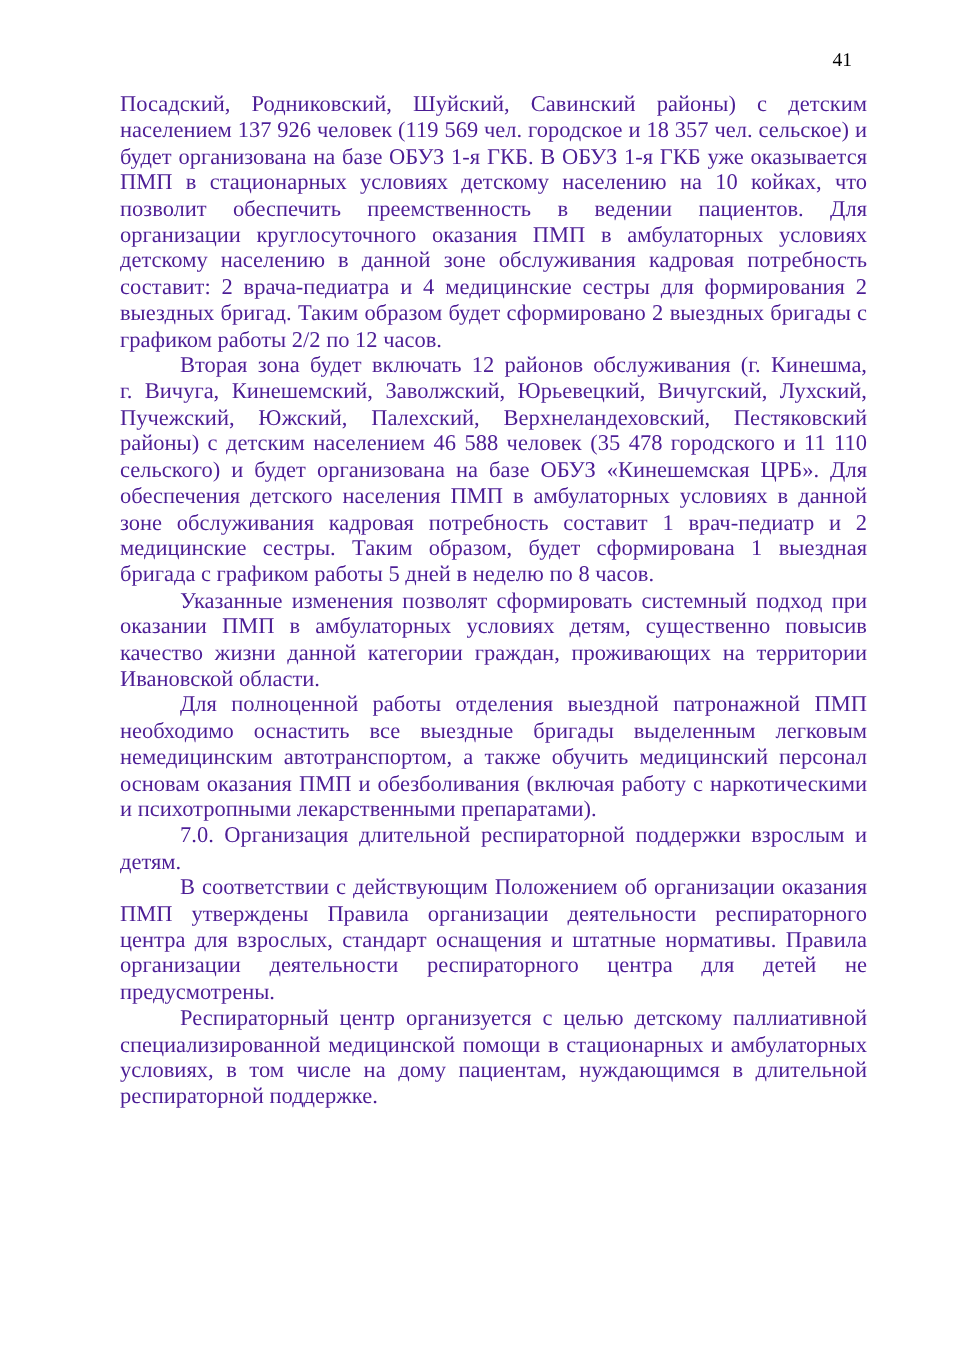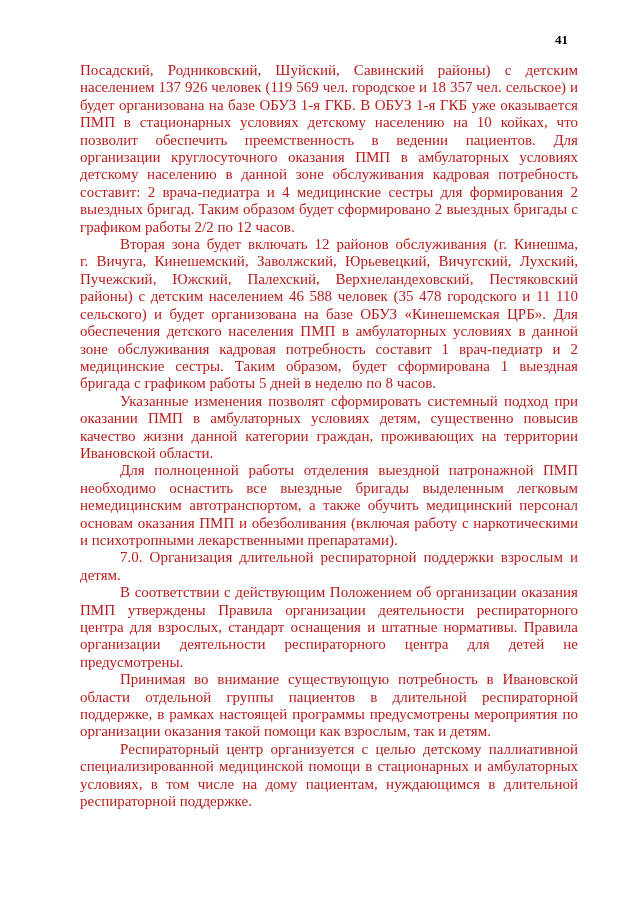--- a/index.html
+++ b/index.html
@@ -16,31 +16,30 @@
     font-family: "Liberation Serif", "DejaVu Serif", serif;
     overflow: hidden;
   }
   .page-number {
     position: absolute;
     top: 33px;
     right: 72px;
     font-size: 13px;
     line-height: 13px;
     color: #000000;
-    font-weight: bold;
   }
   .body-text {
     position: absolute;
     top: 62px;
     left: 80px;
     width: 498px;
     font-size: 15px;
     line-height: 17.4px;
     text-align: justify;
-    color: #b91c1c;
+    color: #4c1d95;
   }
   .body-text p {
     margin: 0;
     padding: 0;
     text-indent: 40px;
   }
   .body-text p.continuation {
     text-indent: 0;
   }
 </style>
@@ -50,16 +49,15 @@
 <div class="page">
   <div class="page-number">41</div>
 
   <div class="body-text">
     <p class="continuation">Посадский, Родниковский, Шуйский, Савинский районы) с детским населением 137&nbsp;926 человек (119&nbsp;569 чел. городское и 18&nbsp;357 чел. сельское) и будет организована на базе ОБУЗ 1-я ГКБ. В ОБУЗ 1-я ГКБ уже оказывается ПМП в стационарных условиях детскому населению на 10 койках, что позволит обеспечить преемственность в ведении пациентов. Для организации круглосуточного оказания ПМП в амбулаторных условиях детскому населению в данной зоне обслуживания кадровая потребность составит: 2 врача-педиатра и 4 медицинские сестры для формирования 2 выездных бригад. Таким образом будет сформировано 2 выездных бригады с графиком работы 2/2 по 12 часов.</p>
     <p>Вторая зона будет включать 12 районов обслуживания (г. Кинешма, г.&nbsp;Вичуга, Кинешемский, Заволжский, Юрьевецкий, Вичугский, Лухский, Пучежский, Южский, Палехский, Верхнеландеховский, Пестяковский районы) с детским населением 46&nbsp;588 человек (35&nbsp;478 городского и 11&nbsp;110 сельского) и будет организована на базе ОБУЗ «Кинешемская ЦРБ». Для обеспечения детского населения ПМП в амбулаторных условиях в данной зоне обслуживания кадровая потребность составит 1 врач-педиатр и 2 медицинские сестры. Таким образом, будет сформирована 1 выездная бригада с графиком работы 5 дней в неделю по 8 часов.</p>
     <p>Указанные изменения позволят сформировать системный подход при оказании ПМП в амбулаторных условиях детям, существенно повысив качество жизни данной категории граждан, проживающих на территории Ивановской области.</p>
     <p>Для полноценной работы отделения выездной патронажной ПМП необходимо оснастить все выездные бригады выделенным легковым немедицинским автотранспортом, а также обучить медицинский персонал основам оказания ПМП и обезболивания (включая работу с наркотическими и психотропными лекарственными препаратами).</p>
     <p>7.0. Организация длительной респираторной поддержки взрослым и детям.</p>
     <p>В соответствии с действующим Положением об организации оказания ПМП утверждены Правила организации деятельности респираторного центра для взрослых, стандарт оснащения и штатные нормативы. Правила организации деятельности респираторного центра для детей не предусмотрены.</p>
-    <p>Принимая во внимание существующую потребность в Ивановской области отдельной группы пациентов в длительной респираторной поддержке, в рамках настоящей программы предусмотрены мероприятия по организации оказания такой помощи как взрослым, так и детям.</p>
     <p>Респираторный центр организуется с целью детскому паллиативной специализированной медицинской помощи в стационарных и амбулаторных условиях, в том числе на дому пациентам, нуждающимся в длительной респираторной поддержке.</p>
   </div>
 </div>
 
 </body></html>

